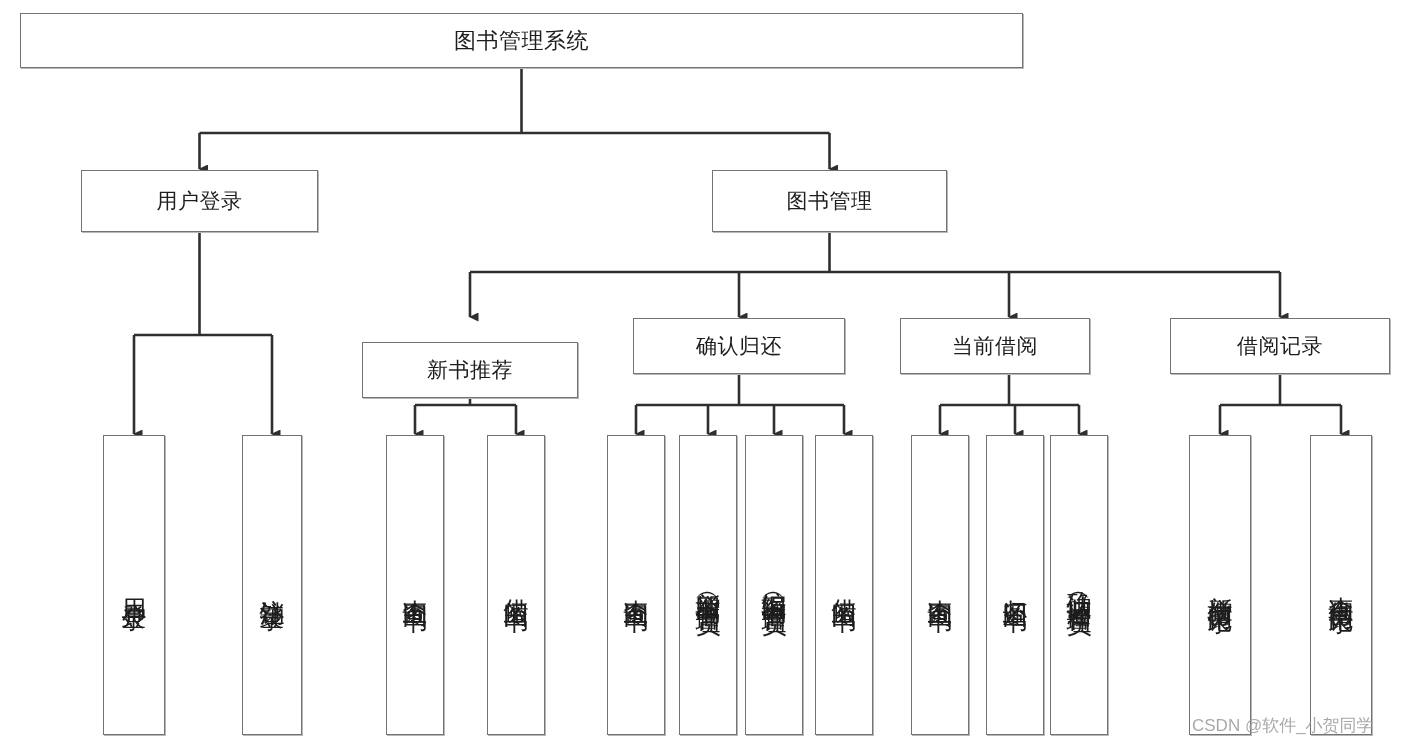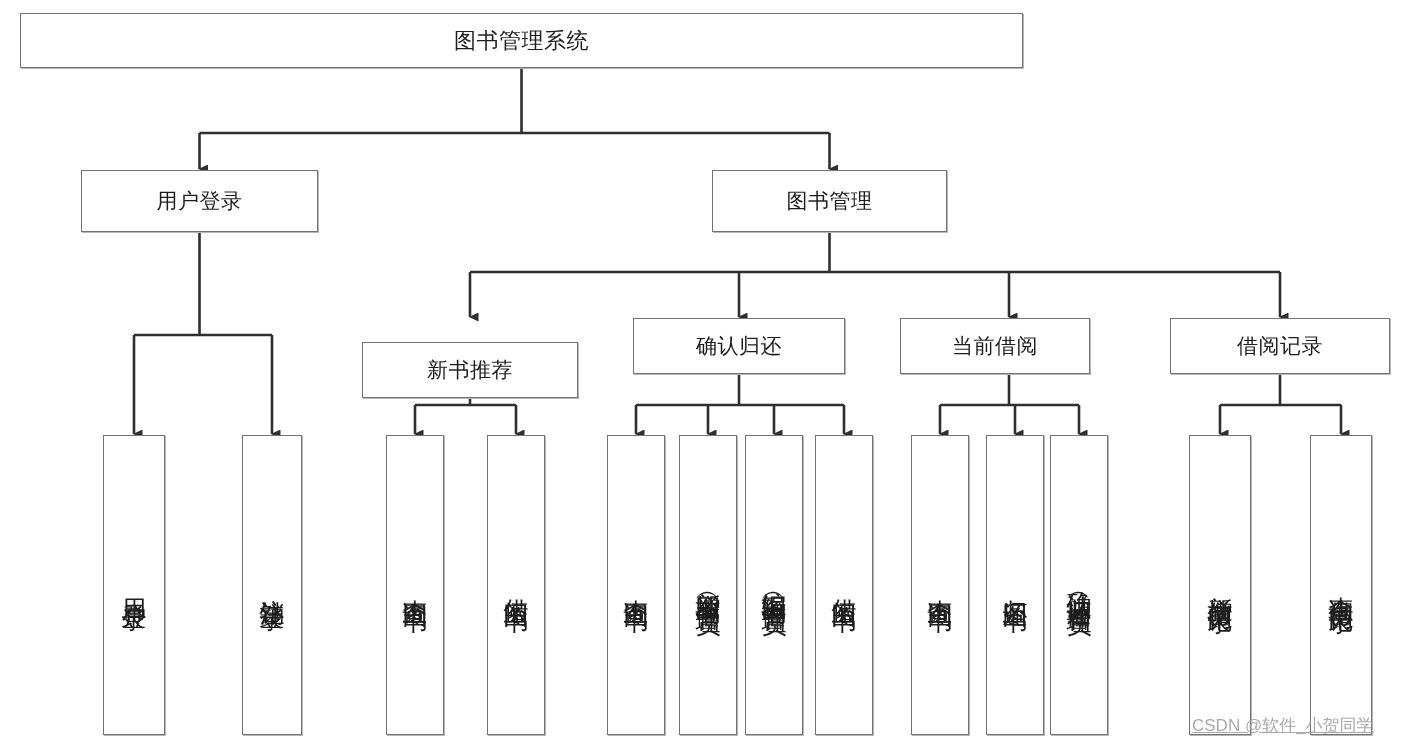--- a/index.html
+++ b/index.html
@@ -177,14 +177,14 @@
         <span class="node-label">确认归还（管理员）</span>
       </div>
       <div class="node-box vertical" style="left: 1189px; top: 435px; width: 62px; height: 300px;">
         <span class="node-label">新增借阅记录</span>
       </div>
       <div class="node-box vertical" style="left: 1310px; top: 435px; width: 62px; height: 300px;">
         <span class="node-label">查询借阅记录</span>
       </div>
     </div>
 
-  <div class="watermark" style="left: 1192px; top: 714px; color: rgb(154, 154, 154); text-decoration: underline;">CSDN @软件_小贺同学</div>
+  <div class="watermark" style="left: 1192px; top: 714px; color: rgb(154, 154, 154);">CSDN @软件_小贺同学</div>
 </div>
 
 </body></html>

